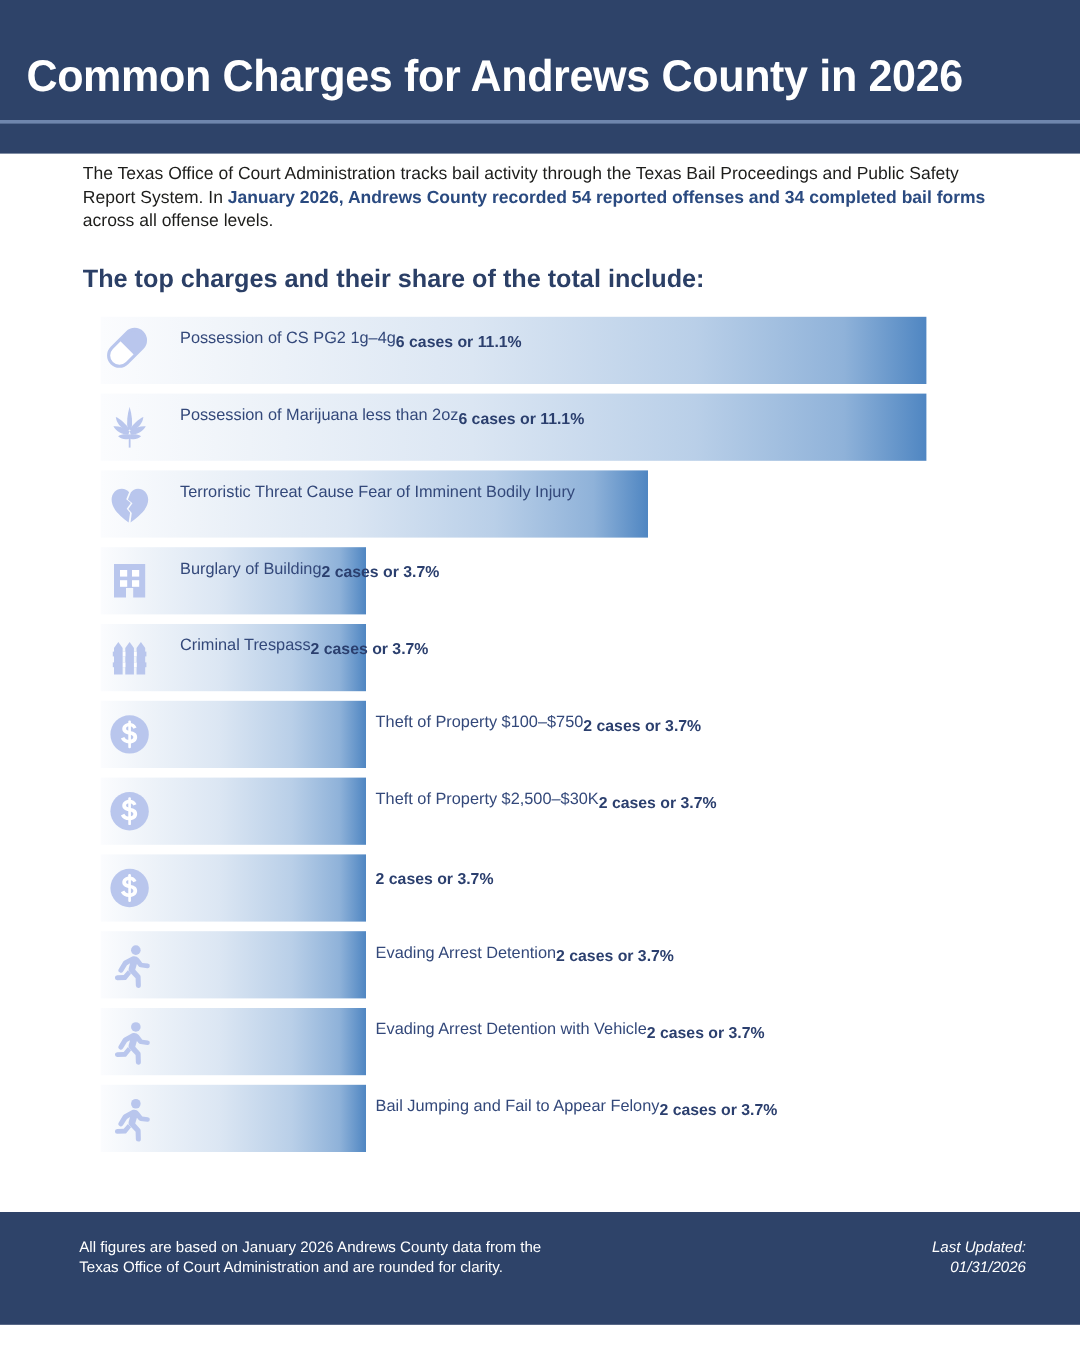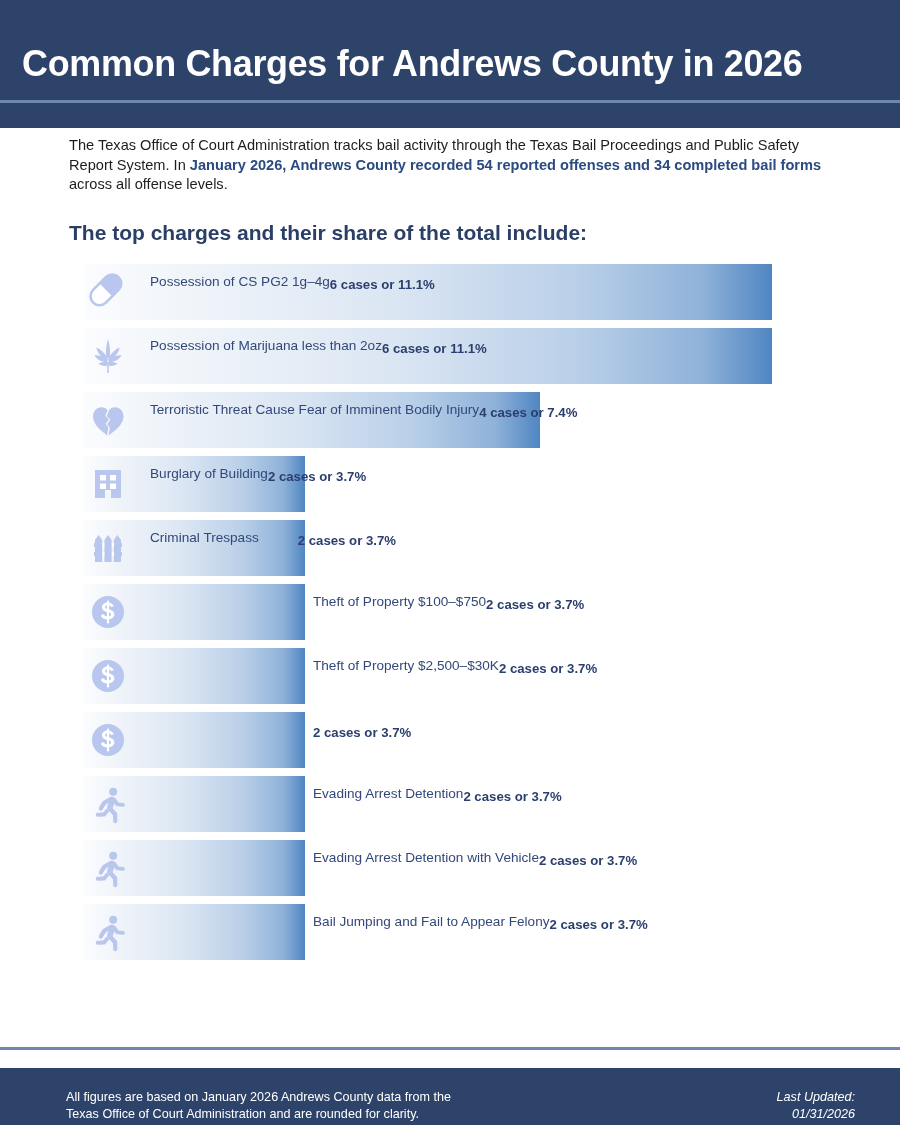--- a/index.html
+++ b/index.html
@@ -131,23 +131,23 @@
   
   .footer-rule {
     position: absolute;
     left: 0; top: 1047px;
     width: 900px;
     height: 3px;
     background: #6f86ad;
   }
   .footer-band {
     position: absolute;
-    left: 0; top: 1068px;
-    width: 900px;
-    height: 57px;
+    left: 0; top: 1010px;
+    width: 900px;
+    height: 94px;
     background: #2e4369;
     color: #ffffff;
   }
   .footer-left {
     position: absolute;
     left: 66px;
     top: 21px;
     font-size: 12.6px;
     line-height: 17px;
   }
@@ -218,21 +218,20 @@
         <div class="bar-icon">
           <svg width="40" height="40" viewBox="0 0 40 40">
             <g fill="#b9c6ed">
               <path d="M19.2 35.5 C13 30.6 5 24.6 5 16.3 C5 11 8.8 7.2 13.5 7.2 C16 7.2 18.2 8.3 19.6 10.2 L17.2 16 L21 19.2 L17.6 24 L20.4 27.2 L19.2 35.5 Z"></path>
               <path d="M20.8 35.5 L21.8 27.6 L19 24.2 L22.4 19.4 L18.6 16.2 L21 10.4 C22.4 8.4 24.6 7.2 27 7.2 C31.7 7.2 35.5 11 35.5 16.3 C35.5 24.6 27 30.6 20.8 35.5 Z"></path>
             </g>
           </svg>
         </div>
         <div class="bar-text" style="left: 150px;">
           <div class="bar-label">Terroristic Threat Cause Fear of Imminent Bodily Injury</div>
-          <div class="bar-value">4 cases or 7.4%</div>
         </div>
       </div>
       <div class="bar-row">
         <div class="bar-fill" style="width: 221px;"></div>
         <div class="bar-icon">
           <svg width="40" height="40" viewBox="0 0 40 40">
             <g fill="#b9c6ed">
               <path d="M7 6 h26 v28 h-10 v-8 h-6 v8 h-10 z"></path>
             </g>
             <g fill="#ffffff">
@@ -260,21 +259,21 @@
               <rect x="6" y="24" width="28" height="4"></rect>
             </g>
             <g fill="#ffffff">
               <rect x="14.2" y="15" width="2.4" height="4"></rect>
               <rect x="23.6" y="15" width="2.4" height="4"></rect>
               <rect x="14.2" y="24" width="2.4" height="4"></rect>
               <rect x="23.6" y="24" width="2.4" height="4"></rect>
             </g>
           </svg>
         </div>
-        <div class="bar-text" style="left: 150px; gap: 39px;">
+        <div class="bar-text" style="left: 150px;">
           <div class="bar-label">Criminal Trespass</div>
           <div class="bar-value">2 cases or 3.7%</div>
         </div>
       </div>
       <div class="bar-row">
         <div class="bar-fill" style="width: 221px;"></div>
         <div class="bar-icon">
           <svg width="40" height="40" viewBox="0 0 40 40">
             <circle cx="20" cy="20" r="16" fill="#b9c6ed"></circle>
             <g fill="#ffffff">

